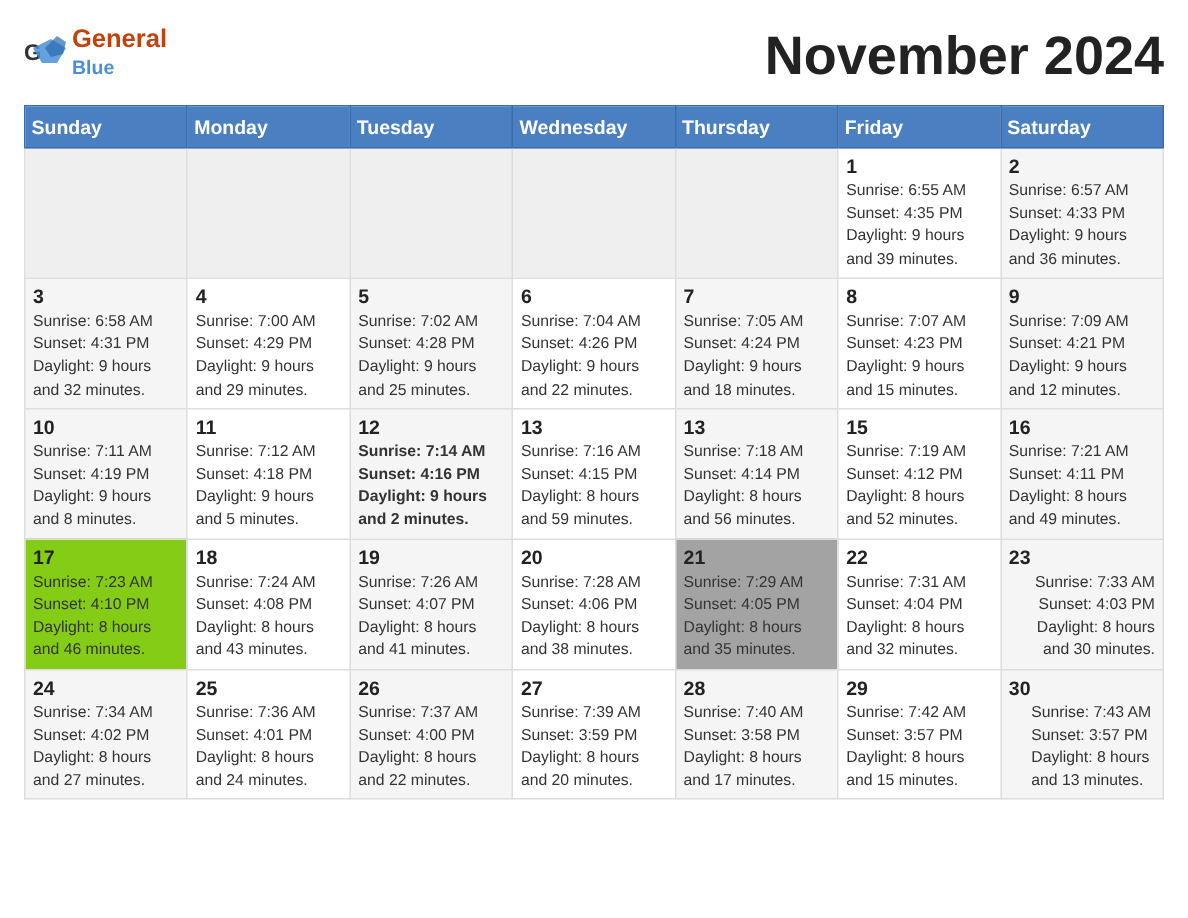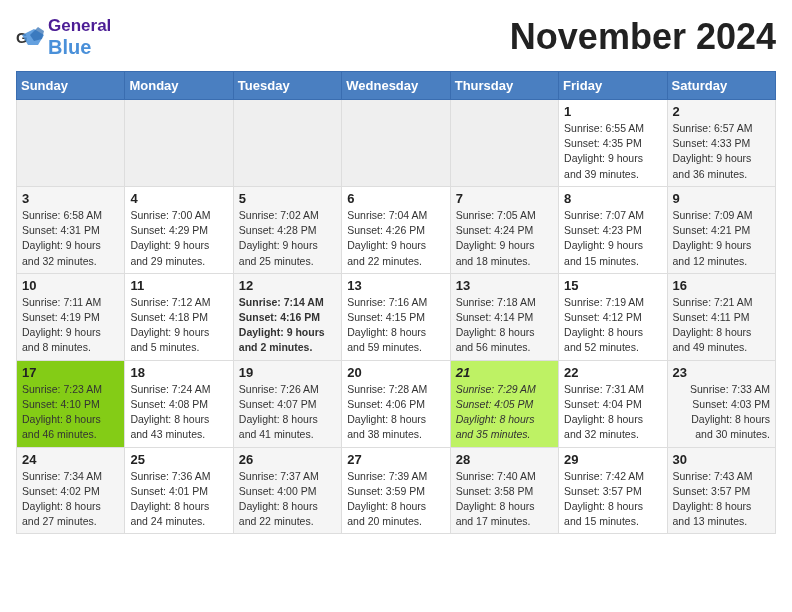--- a/index.html
+++ b/index.html
@@ -86,22 +86,22 @@
 <body>
 
 <div class="header-area">
   <div class="logo">
     <svg class="logo-icon" viewBox="0 0 28 22">
       <text x="0" y="16" font-size="15" font-weight="bold" fill="#333">G</text>
       <polygon points="18,2 28,8 22,18 12,18 6,8" fill="#4a90d9" opacity="0.85"></polygon>
       <polygon points="22,0 28,4 26,12 18,14 14,8" fill="#2a6ab0" opacity="0.7"></polygon>
     </svg>
     <div>
-      <span style="font-size:17px;font-weight:bold;color:#4c1d95;">General</span><br>
-      <span style="font-size:20px;font-weight:bold;color:#4a90d9;text-align:center;">Blue</span>
+      <span style="font-size:17px;font-weight:bold;color:#c2410c;">General</span><br>
+      <span style="font-size:13px;font-weight:bold;color:#4a90d9;text-align:center;">Blue</span>
     </div>
   </div>
   <div class="title-area">
     <div class="main-title">November 2024</div>
   </div>
 </div>
 
 <table>
   <thead>
     <tr>
@@ -260,21 +260,21 @@
 Daylight: 8 hours
 and 41 minutes.</div>
         </td>
         <td style="background: rgb(255, 255, 255);">
           <span class="day-num">20</span>
           <div class="day-info" style="white-space: pre-line;">Sunrise: 7:28 AM
 Sunset: 4:06 PM
 Daylight: 8 hours
 and 38 minutes.</div>
         </td>
-        <td style="background: #bef264; font-style: italic;">
+        <td style="background: #a3a3a3;">
           <span class="day-num">21</span>
           <div class="day-info" style="white-space: pre-line;">Sunrise: 7:29 AM
 Sunset: 4:05 PM
 Daylight: 8 hours
 and 35 minutes.</div>
         </td>
         <td style="background: rgb(255, 255, 255);">
           <span class="day-num">22</span>
           <div class="day-info" style="white-space: pre-line;">Sunrise: 7:31 AM
 Sunset: 4:04 PM
@@ -327,20 +327,20 @@
         </td>
         <td style="background: rgb(255, 255, 255);">
           <span class="day-num">29</span>
           <div class="day-info" style="white-space: pre-line;">Sunrise: 7:42 AM
 Sunset: 3:57 PM
 Daylight: 8 hours
 and 15 minutes.</div>
         </td>
         <td style="background: rgb(245, 245, 245);">
           <span class="day-num">30</span>
-          <div class="day-info" style="white-space: pre-line;">Sunrise: 7:43 AM
+          <div class="day-info" style="white-space: pre-line; margin-left: 15px;">Sunrise: 7:43 AM
 Sunset: 3:57 PM
 Daylight: 8 hours
 and 13 minutes.</div>
         </td>
       </tr>
     </tbody>
 </table>
 
 </body></html>

